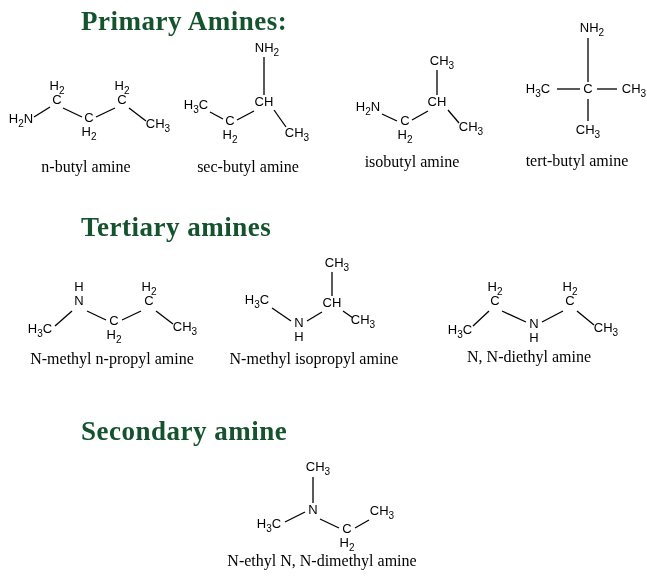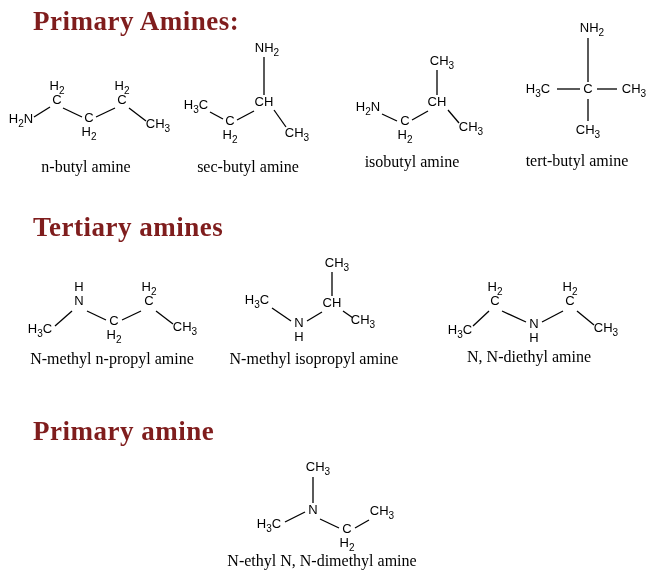--- a/index.html
+++ b/index.html
@@ -9,23 +9,24 @@
     height: 576px;
     background: #ffffff;
     overflow: hidden;
     font-family: "Liberation Serif", "DejaVu Serif", serif;
   }
   .heading {
     position: absolute;
     font-family: "Liberation Serif", "DejaVu Serif", serif;
     font-weight: bold;
     font-size: 27px;
-    color: #7f1d1d;
+    color: #14532d;
     white-space: nowrap;
     letter-spacing: 0.5px;
+    margin-left: 48px;
   }
   svg.diagram { position: absolute; left: 0; top: 0; }
   .bond { stroke: #000000; stroke-width: 1.3; }
   .atom {
     font-family: "Liberation Sans", "DejaVu Sans", sans-serif;
     font-size: 13px;
     fill: #000000;
     text-anchor: middle;
   }
   .sub { font-size: 10px; }
@@ -38,21 +39,21 @@
 </style>
 </head>
 <body>
 
 <div class="page">
 
   <div class="heading" style="left:33px; top:6px;">Primary Amines:</div>
 
   <div class="heading" style="left:33px; top:212px;">Tertiary amines</div>
 
-  <div class="heading" style="left:33px; top:416px;">Primary amine</div>
+  <div class="heading" style="left:33px; top:416px;">Secondary amine</div>
 
   <svg class="diagram" width="647" height="576" viewBox="0 0 647 576" xmlns="http://www.w3.org/2000/svg">
       <g>
         <line x1="34" y1="117" x2="50" y2="107" class="bond"></line>
         <line x1="63" y1="108" x2="82" y2="117" class="bond"></line>
         <line x1="96" y1="117" x2="115" y2="108" class="bond"></line>
         <line x1="129" y1="108" x2="146" y2="121" class="bond"></line>
         <text x="21" y="123" class="atom"><tspan>H</tspan><tspan dy="3.5" class="sub">2</tspan><tspan dy="-3.5">N</tspan></text>
         <text x="57" y="90" class="atom"><tspan>H</tspan><tspan dy="3.5" class="sub">2</tspan></text>
         <text x="57" y="104" class="atom"><tspan>C</tspan></text>

